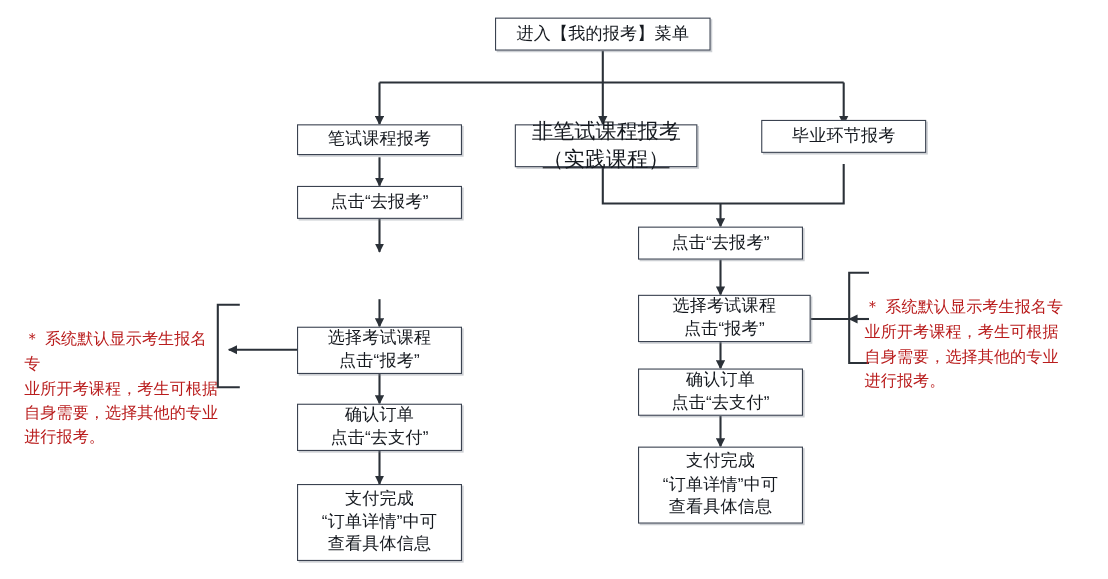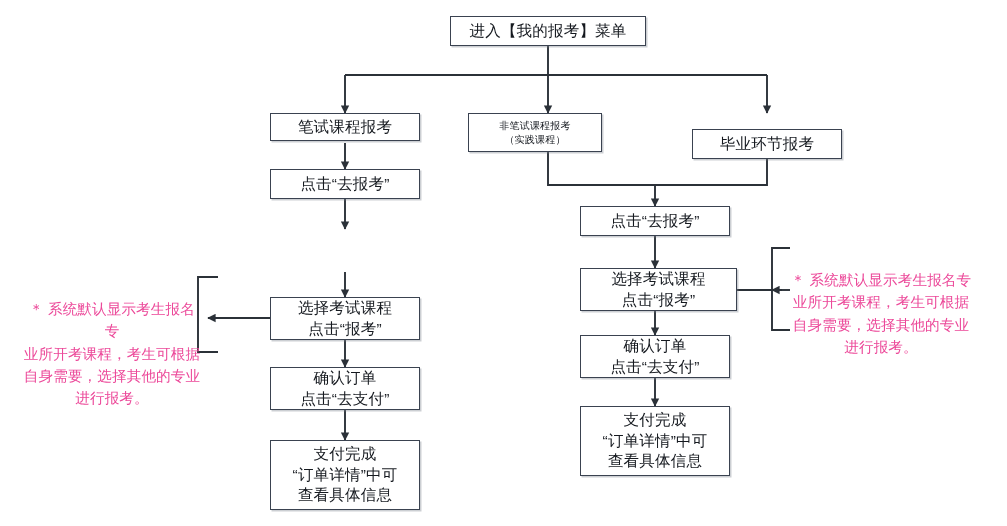--- a/index.html
+++ b/index.html
@@ -39,23 +39,23 @@
     display:block;
     width:100%;
     padding:0 4px;
     white-space:pre-line;
   }
   .note{
     position:absolute;
     box-sizing:border-box;
     font-size:14.6px;
     line-height:1.52;
-    color:#ec4899;
+    color:#b91c1c;
     white-space:pre-line;
-    text-align:center;
+    text-align:left;
     letter-spacing:0.1px;
   }
 </style>
 </head>
 <body>
 
 <div id="canvas">
 
   <svg id="wires" viewBox="0 0 1007 526">
     <defs>
@@ -98,26 +98,26 @@
   </svg>
 
   <div class="node" style="left:450px;top:16px;width:196px;height:30px;">
     <span class="lines">进入【我的报考】菜单</span>
   </div>
 
   <div class="node" style="left:270px;top:113px;width:150px;height:28px;">
     <span class="lines">笔试课程报考</span>
   </div>
 
-  <div class="node" style="left:468px;top:113px;width:134px;height:39px;font-size:10px;">
+  <div class="node" style="left:468px;top:113px;width:166px;height:39px;font-size:19px;text-decoration:underline;">
     <span class="lines">非笔试课程报考
 （实践课程）</span>
   </div>
 
-  <div class="node" style="left:692px;top:129px;width:150px;height:30px;">
+  <div class="node" style="left:692px;top:109px;width:150px;height:30px;">
     <span class="lines">毕业环节报考</span>
   </div>
 
   <div class="node" style="left:270px;top:169px;width:150px;height:30px;">
     <span class="lines">点击“去报考”</span>
   </div>
 
 
   <div class="node" style="left:270px;top:297px;width:150px;height:43px;">
     <span class="lines">选择考试课程

